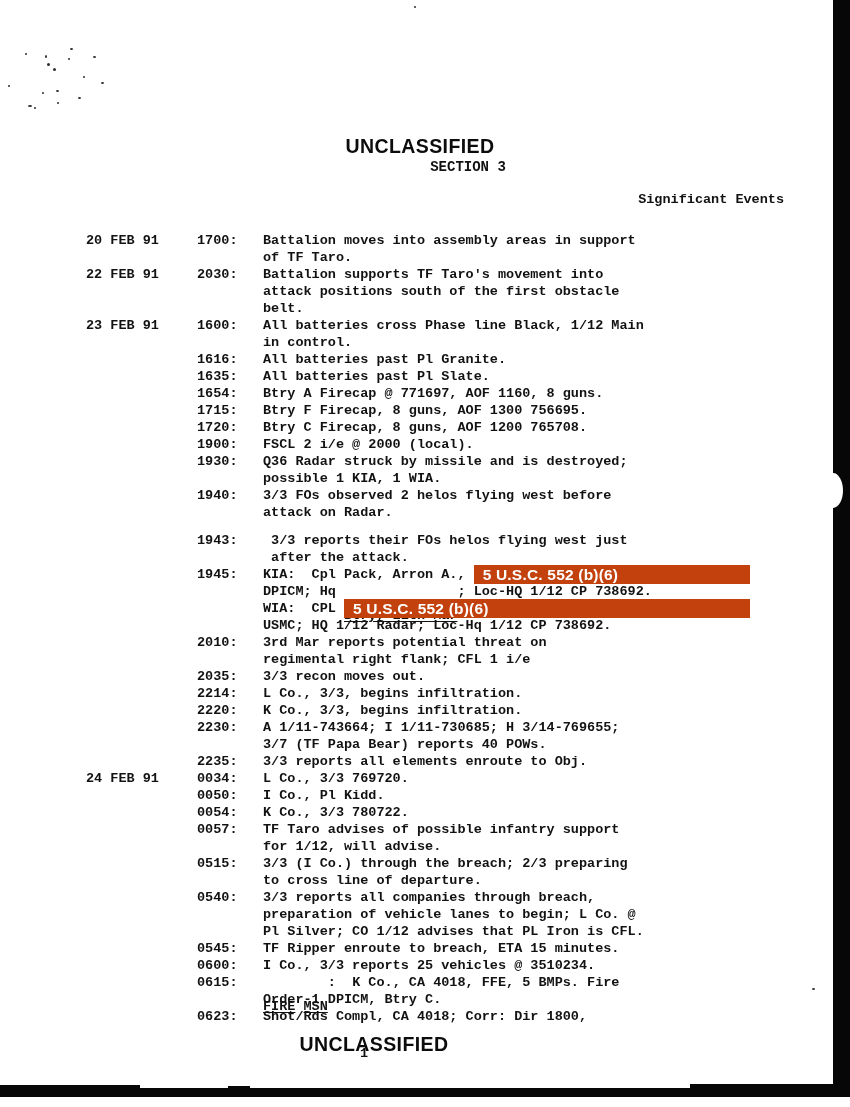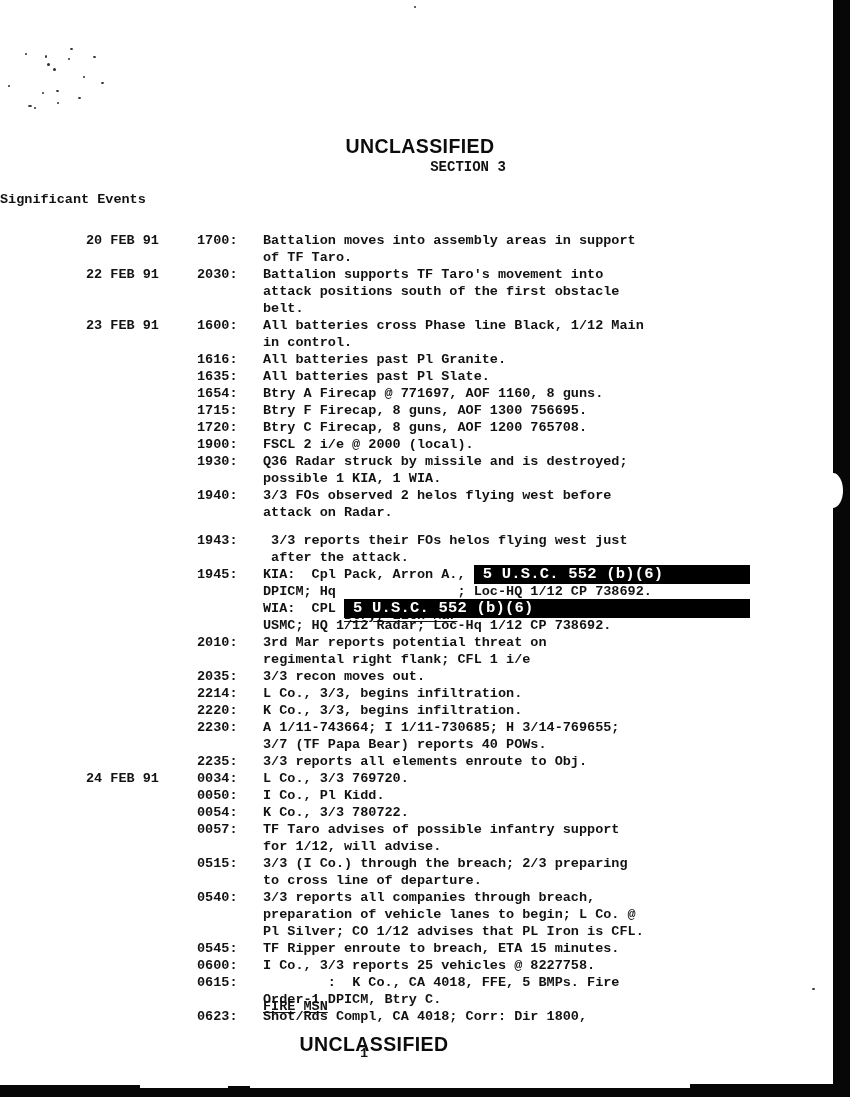--- a/index.html
+++ b/index.html
@@ -9,31 +9,31 @@
   }
   
   .log{position:absolute;left:0;top:232px;width:850px;}
   .row{display:flex;height:17px;line-height:17px;font-size:13.5px;font-weight:700;white-space:pre;color:#121212;}
   .c-date{flex:0 0 111px;margin-left:86px;}
   .c-time{flex:0 0 66px;font-family:Liberation Mono, monospace;}
   .c-text{flex:0 0 487px;display:flex;white-space:pre;}
   .seg{white-space:pre;}
   .u{text-decoration:underline;text-underline-offset:2px;margin-top:24px;}
   .redaction{
-    flex:1;background:#000000;color:#fff;height:19px;margin-top:-1px;
+    flex:1;background:#c2410c;color:#fff;height:19px;margin-top:-1px;
     display:flex;align-items:center;padding-left:9px;
-    font-family:Liberation Mono, monospace;font-weight:700;font-size:15.5px;letter-spacing:.2px;
+    font-family:Liberation Sans, sans-serif;font-weight:700;font-size:15.5px;letter-spacing:.2px;
   }
   .spacer{height:11px;}
   
   .h-unclass{position:absolute;top:135px;left:0;width:840px;text-align:center;
     font-family:"Liberation Sans",sans-serif;font-weight:700;font-size:19.5px;letter-spacing:.4px;color:#0c0c0c;}
   .h-section{position:absolute;top:159px;left:0;width:840px;text-align:center;
     font-size:14px;font-weight:700;color:#121212;margin-left:48px;}
-  .h-title{position:absolute;top:192px;left:0;width:784px;text-align:left;
+  .h-title{position:absolute;top:192px;left:0;width:784px;text-align:right;
     font-size:13.5px;font-weight:700;color:#121212;}
   .f-unclass{position:absolute;top:1033px;left:0;width:748px;text-align:center;
     font-family:"Liberation Sans",sans-serif;font-weight:700;font-size:19.5px;letter-spacing:.4px;color:#0c0c0c;}
   .f-page{position:absolute;top:1046px;left:360px;font-size:13.5px;font-weight:700;color:#121212;}
   
   .edge-right{position:absolute;left:833px;top:0;width:17px;height:1096px;background:#070707;}
   .edge-bottom{position:absolute;left:0;top:1088px;width:850px;height:9px;background:#070707;}
   .rag{position:absolute;background:#070707;}
   .notch{position:absolute;left:833px;top:473px;width:10px;height:35px;background:#ffffff;
     border-radius:0 100% 100% 0 / 0 50% 50% 0;}
@@ -104,21 +104,21 @@
     <div class="row"><span class="c-date"></span><span class="c-time">0050:</span><span class="c-text"><span class="seg">I Co., Pl Kidd.</span></span></div>
     <div class="row"><span class="c-date"></span><span class="c-time">0054:</span><span class="c-text"><span class="seg">K Co., 3/3 780722.</span></span></div>
     <div class="row"><span class="c-date"></span><span class="c-time">0057:</span><span class="c-text"><span class="seg">TF Taro advises of possible infantry support</span></span></div>
     <div class="row"><span class="c-date"></span><span class="c-time"></span><span class="c-text"><span class="seg">for 1/12, will advise.</span></span></div>
     <div class="row"><span class="c-date"></span><span class="c-time">0515:</span><span class="c-text"><span class="seg">3/3 (I Co.) through the breach; 2/3 preparing</span></span></div>
     <div class="row"><span class="c-date"></span><span class="c-time"></span><span class="c-text"><span class="seg">to cross line of departure.</span></span></div>
     <div class="row"><span class="c-date"></span><span class="c-time">0540:</span><span class="c-text"><span class="seg">3/3 reports all companies through breach,</span></span></div>
     <div class="row"><span class="c-date"></span><span class="c-time"></span><span class="c-text"><span class="seg">preparation of vehicle lanes to begin; L Co. @</span></span></div>
     <div class="row"><span class="c-date"></span><span class="c-time"></span><span class="c-text"><span class="seg">Pl Silver; CO 1/12 advises that PL Iron is CFL.</span></span></div>
     <div class="row"><span class="c-date"></span><span class="c-time">0545:</span><span class="c-text"><span class="seg">TF Ripper enroute to breach, ETA 15 minutes.</span></span></div>
-    <div class="row"><span class="c-date"></span><span class="c-time">0600:</span><span class="c-text"><span class="seg">I Co., 3/3 reports 25 vehicles @ 8227758.</span></span></div>
+    <div class="row"><span class="c-date"></span><span class="c-time">0600:</span><span class="c-text"><span class="seg">I Co., 3/3 reports 25 vehicles @ 3510234.</span></span></div>
     <div class="row"><span class="c-date"></span><span class="c-time">0615:</span><span class="c-text"><span class="seg u">FIRE</span><span class="seg"> </span><span class="seg u">MSN</span><span class="seg">:  K Co., CA 4018, FFE, 5 BMPs. Fire</span></span></div>
     <div class="row"><span class="c-date"></span><span class="c-time"></span><span class="c-text"><span class="seg">Order-1 DPICM, Btry C.</span></span></div>
     <div class="row"><span class="c-date"></span><span class="c-time">0623:</span><span class="c-text"><span class="seg">Shot/Rds Compl, CA 4018; Corr: Dir 1800,</span></span></div>
   </div>
 
 <div class="f-unclass">UNCLASSIFIED</div>
 <div class="f-page">1</div>
 
 <div class="edge-right"></div>
 <div class="notch"></div>

